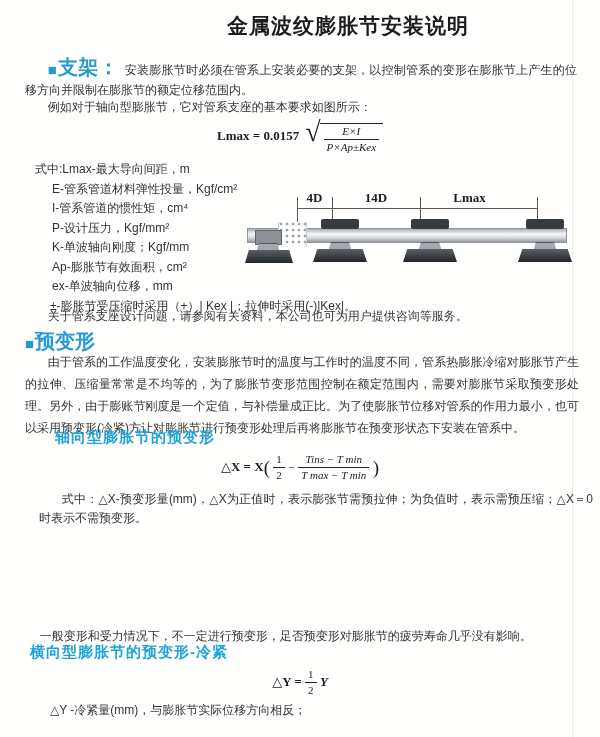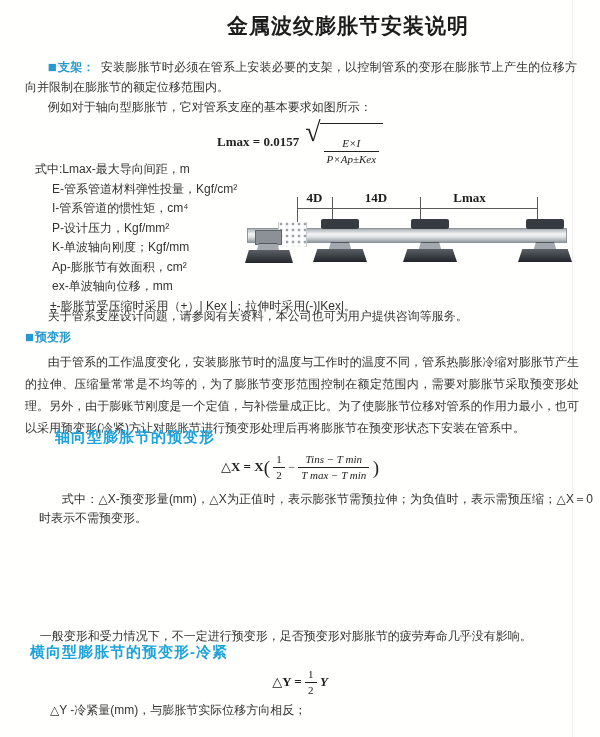--- a/index.html
+++ b/index.html
@@ -7,36 +7,36 @@
   .page{
     position:relative;width:600px;height:737px;background:#fffffe;overflow:hidden;
     font-family:"Liberation Sans","DejaVu Sans",sans-serif;color:#333;font-size:12px;
   }
   .page-edge{position:absolute;top:0;bottom:0;right:27px;width:1px;background:#efeeec;}
   .abs{position:absolute;}
   .title{width:100%;text-align:center;font-size:21px;font-weight:bold;color:#1c1c1c;letter-spacing:1px;padding-left:48px;}
   .para{text-align:justify;line-height:20px;}
   .indent{text-indent:1.9em;}
   .marker{color:#2599d0;font-size:15px;vertical-align:-1px;margin-right:1px;}
-  .sec-head{color:#2599d0;font-size:12px;font-weight:bold;margin-right:6px;}
+  .sec-head{color:#2599d0;font-size:20px;font-weight:bold;margin-right:6px;}
   .sub-head{color:#1da3da;font-size:15px;font-weight:bold;letter-spacing:1px;}
   .defs div{line-height:19.5px;white-space:nowrap;}
   .defs .di{padding-left:17px;}
   .items div{line-height:20px;white-space:nowrap;}
   
   .formula{width:100%;text-align:center;color:#222;}
   .f-serif{font-family:"Liberation Serif","DejaVu Serif",serif;}
   .f-lhs{font-family:"Liberation Serif","DejaVu Serif",serif;font-weight:bold;font-size:13px;}
   .fr{display:inline-block;vertical-align:middle;text-align:center;
       font-family:"Liberation Serif","DejaVu Serif",serif;font-style:italic;font-size:11px;line-height:1.2;}
   .fr .n{display:block;border-bottom:1px solid #222;padding:0 3px 1px;}
   .fr .d{display:block;padding:1px 3px 0;}
   .sqrt{display:inline-flex;align-items:flex-start;margin-left:6px;vertical-align:middle;}
   .sqrt .sym{font-family:"Liberation Serif","DejaVu Serif",serif;font-size:28px;line-height:24px;margin-right:-1px;}
-  .sqrt .body{border-top:1px solid #222;margin-top:3px;padding:13px 4px 0;}
+  .sqrt .body{border-top:1px solid #222;margin-top:3px;padding:1px 4px 0;}
   .sqrt .fr .n{border-bottom:1px solid #222;}
   .paren{font-family:"Liberation Serif","DejaVu Serif",serif;font-size:19px;vertical-align:middle;font-weight:400;}
   .f-var{font-family:"Liberation Serif","DejaVu Serif",serif;font-weight:bold;font-size:13px;}
   
   .diagram{width:322px;height:92px;}
   .pipe{position:absolute;left:2px;top:42px;width:318px;height:13px;border:1px solid #8d949a;
         background:linear-gradient(#aab0b4,#f3f5f6 38%,#dfe2e4 62%,#969da2);}
   .bellows{position:absolute;left:33px;top:36px;width:27px;height:25px;background:#fdfdfd;
         background-image:radial-gradient(circle at 2px 2px,#9aa2a8 1.1px,rgba(0,0,0,0) 1.7px);
         background-size:6px 6px;border-left:1px solid #c8ccce;border-right:1px solid #c8ccce;}

